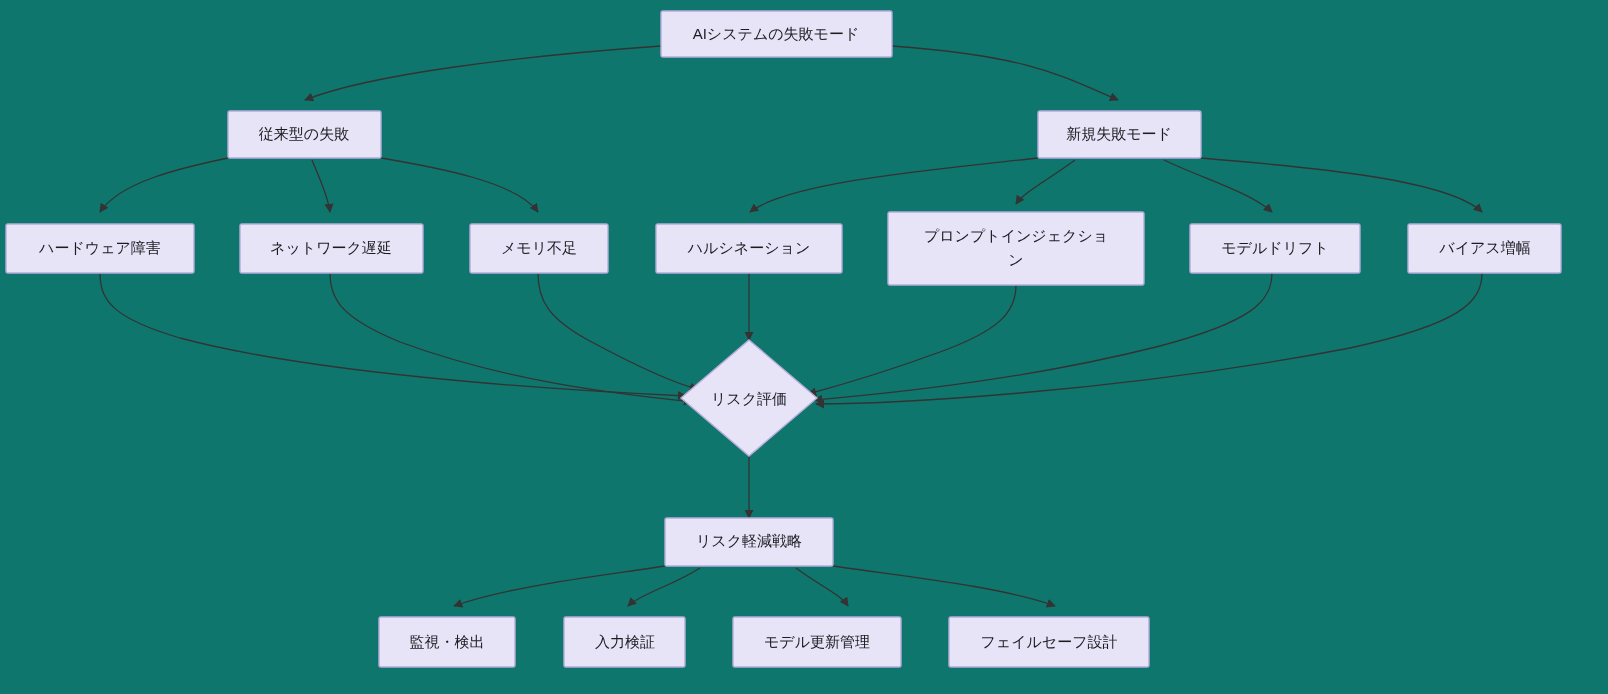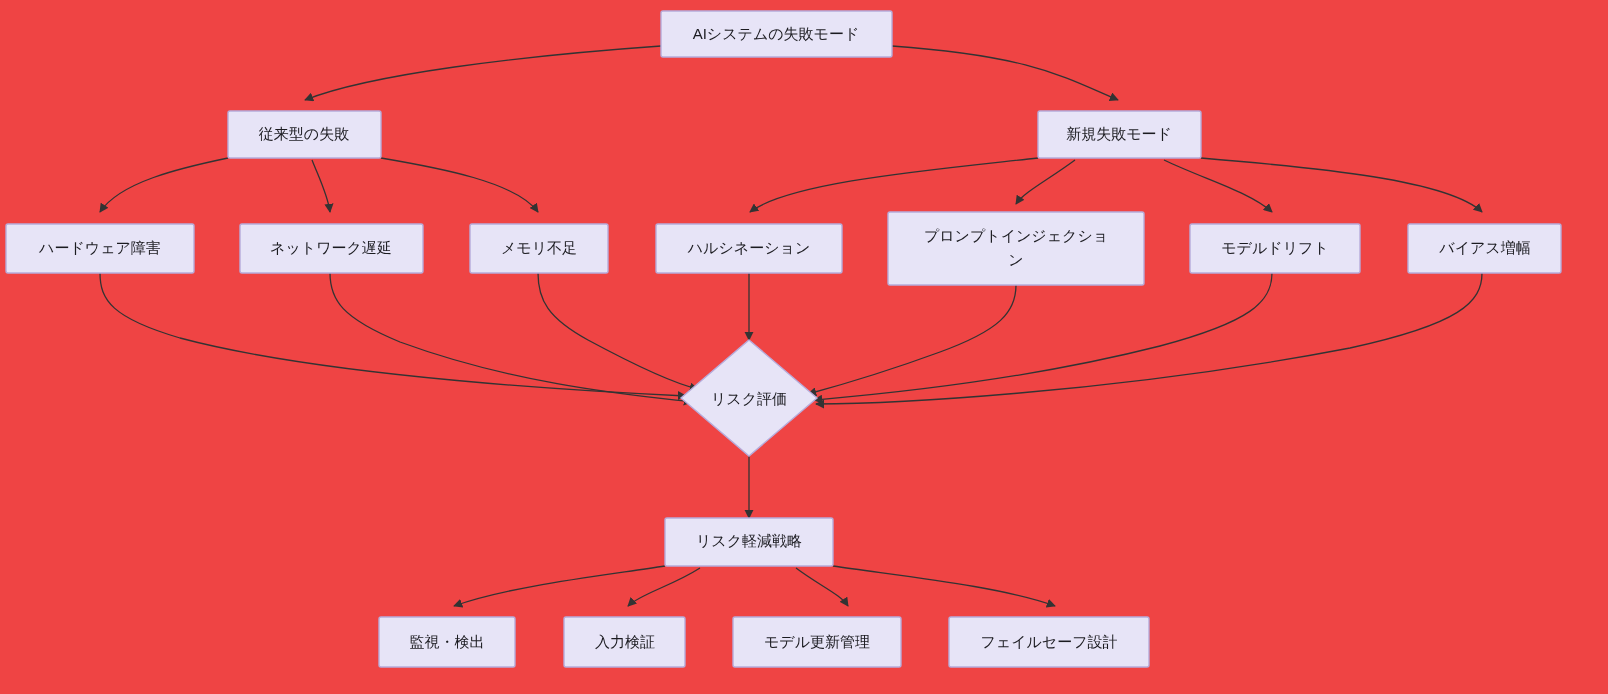--- a/index.html
+++ b/index.html
@@ -40,21 +40,21 @@
     font-size: 15px;
     fill: #1b1b20;
     text-anchor: middle;
     dominant-baseline: middle;
     white-space: pre;
   }
 </style>
 </head>
 <body>
 
-<div id="canvas" style="background: #ef4444;">
+<div id="canvas" style="background: #0f766e;">
   <svg class="flow" viewBox="0 0 1608 694" xmlns="http://www.w3.org/2000/svg">
 
     <defs>
       <marker id="arrow" viewBox="0 0 10 10" refX="9" refY="5" markerWidth="7" markerHeight="7" orient="auto-start-reverse">
         <path d="M 0 0 L 10 5 L 0 10 z" fill="#333333"></path>
       </marker>
     </defs>
 
     <g>
 

